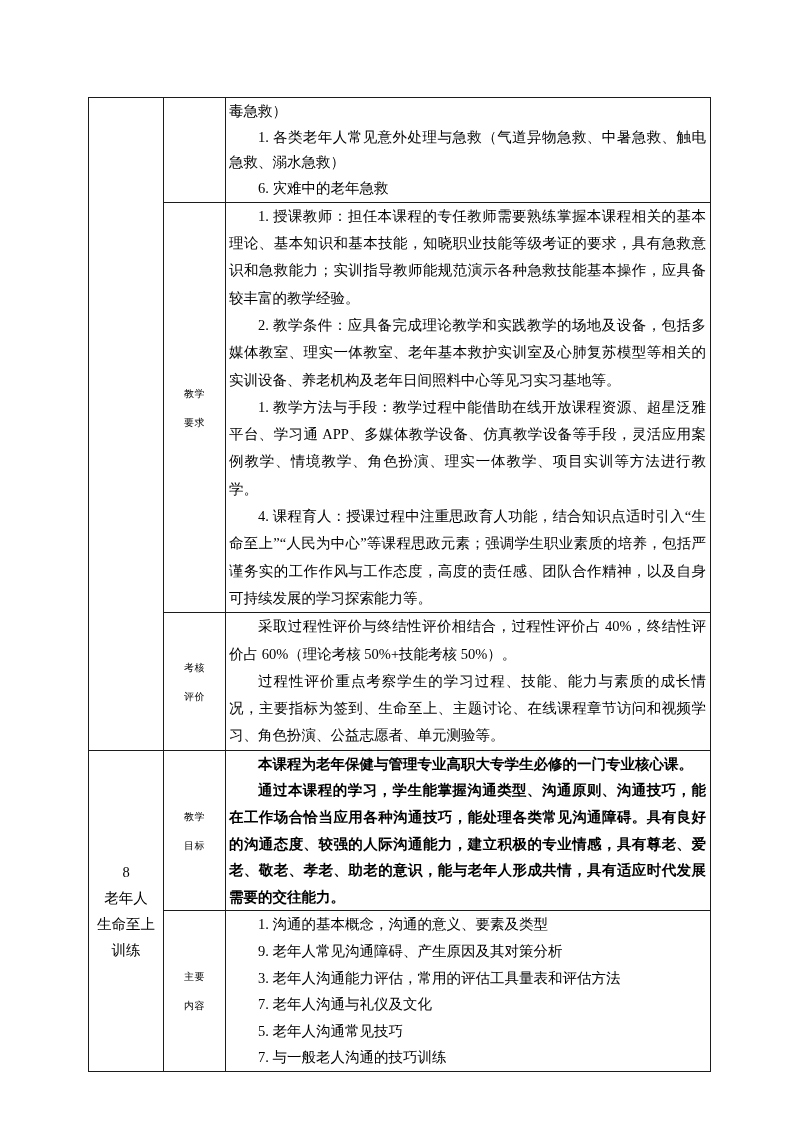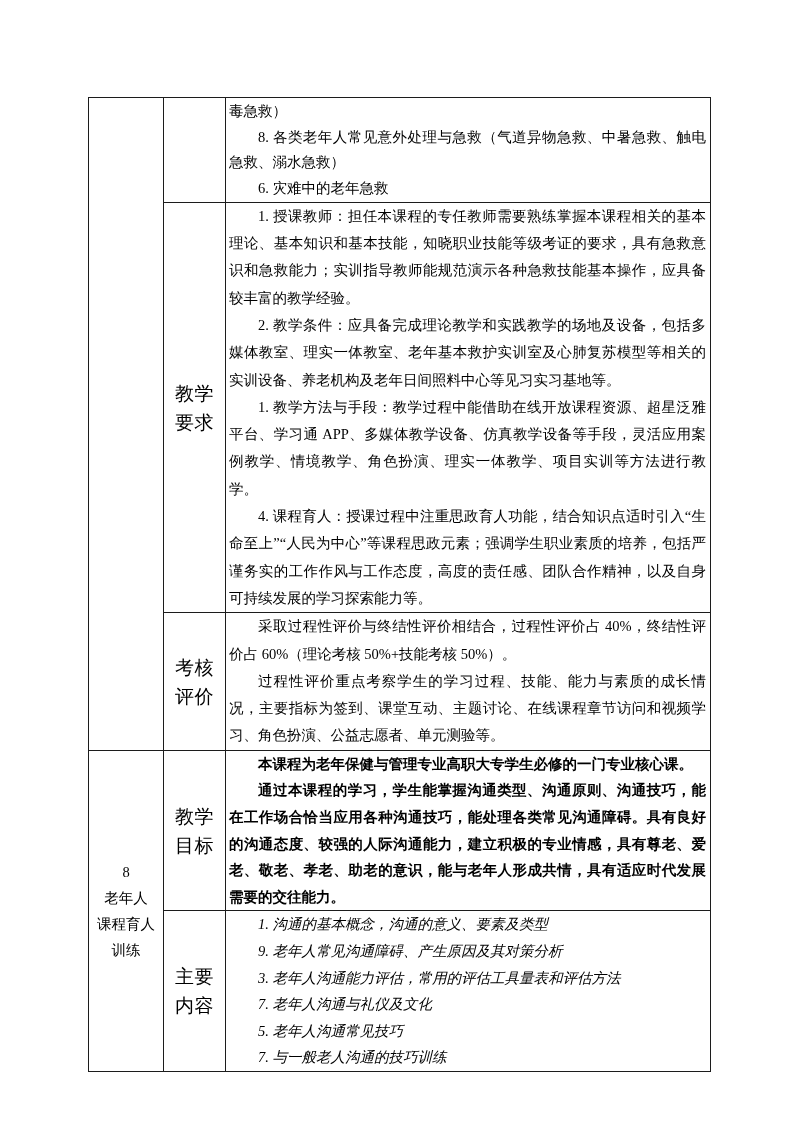--- a/index.html
+++ b/index.html
@@ -34,21 +34,21 @@
   }
   tr.row-a { height: 103px; }
   tr.row-b { height: 382px; }
   tr.row-c { height: 137px; }
   tr.row-d { height: 133px; }
   tr.row-e { height: 160px; }
 
   .label-cell {
     vertical-align: middle !important;
     text-align: center;
-    font-size: 19px;
+    font-size: 10px;
     line-height: 29px;
     letter-spacing: 0.5px;
   }
   .label-cell .label-line { white-space: nowrap; }
 
   .course-cell {
     vertical-align: middle !important;
     text-align: center;
     font-size: 14.5px;
     line-height: 26px;
@@ -61,21 +61,21 @@
     text-align: justify;
     text-justify: inter-ideograph;
   }
   .content p.para { margin: 0; }
   .content p.indent { text-indent: 2em; }
 
   .lh-intro { line-height: 25.7px; padding-top: 1px; }
   .lh-req   { line-height: 27.3px; }
   .lh-asm   { line-height: 27.3px; font-family: Liberation Serif, serif; }
   .lh-obj   { line-height: 26.6px; font-weight: bold; }
-  .lh-items { line-height: 26.6px; font-style: italic; }
+  .lh-items { line-height: 26.6px; }
 
   .page-number {
     position: absolute;
     left: 0;
     right: 0;
     top: 1040px;
     text-align: center;
     font-size: 13px;
     line-height: 18px;
   }
@@ -91,21 +91,21 @@
       <col style="width:62px">
       <col style="width:485px">
     </colgroup>
     <tbody>
       <tr class="row-a">
         <td rowspan="3"></td>
         <td></td>
         <td>
           <div class="content lh-intro">
             <p class="para">毒急救）</p>
-            <p class="para indent">8. 各类老年人常见意外处理与急救（气道异物急救、中暑急救、触电急救、溺水急救）</p>
+            <p class="para indent">1. 各类老年人常见意外处理与急救（气道异物急救、中暑急救、触电急救、溺水急救）</p>
             <p class="para indent">6. 灾难中的老年急救</p>
           </div>
         </td>
       </tr>
       <tr class="row-b">
         <td class="label-cell">
           <div class="label-line">教学</div>
           <div class="label-line">要求</div>
         </td>
         <td>
@@ -118,29 +118,29 @@
         </td>
       </tr>
       <tr class="row-c">
         <td class="label-cell">
           <div class="label-line">考核</div>
           <div class="label-line">评价</div>
         </td>
         <td>
           <div class="content lh-asm">
             <p class="para indent">采取过程性评价与终结性评价相结合，过程性评价占 40%，终结性评价占 60%（理论考核 50%+技能考核 50%）。</p>
-            <p class="para indent">过程性评价重点考察学生的学习过程、技能、能力与素质的成长情况，主要指标为签到、课堂互动、主题讨论、在线课程章节访问和视频学习、角色扮演、公益志愿者、单元测验等。</p>
+            <p class="para indent">过程性评价重点考察学生的学习过程、技能、能力与素质的成长情况，主要指标为签到、生命至上、主题讨论、在线课程章节访问和视频学习、角色扮演、公益志愿者、单元测验等。</p>
           </div>
         </td>
       </tr>
       <tr class="row-d">
         <td rowspan="2" class="course-cell">
           <div>8</div>
           <div>老年人</div>
-          <div>课程育人</div>
+          <div>生命至上</div>
           <div>训练</div>
         </td>
         <td class="label-cell">
           <div class="label-line">教学</div>
           <div class="label-line">目标</div>
         </td>
         <td>
           <div class="content lh-obj">
             <p class="para indent">本课程为老年保健与管理专业高职大专学生必修的一门专业核心课。</p>
             <p class="para indent">通过本课程的学习，学生能掌握沟通类型、沟通原则、沟通技巧，能在工作场合恰当应用各种沟通技巧，能处理各类常见沟通障碍。具有良好的沟通态度、较强的人际沟通能力，建立积极的专业情感，具有尊老、爱老、敬老、孝老、助老的意识，能与老年人形成共情，具有适应时代发展需要的交往能力。</p>

